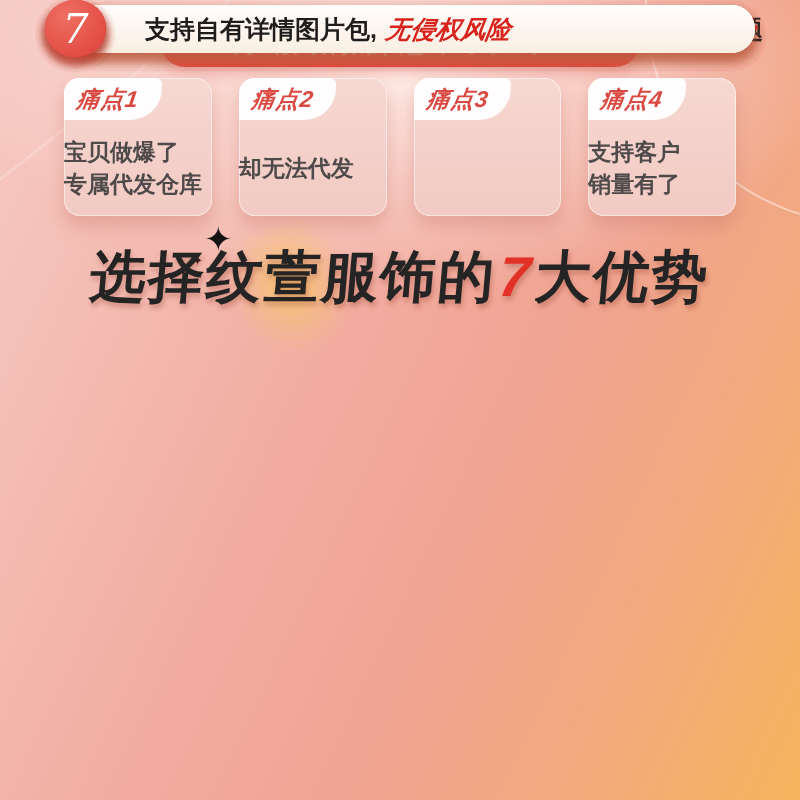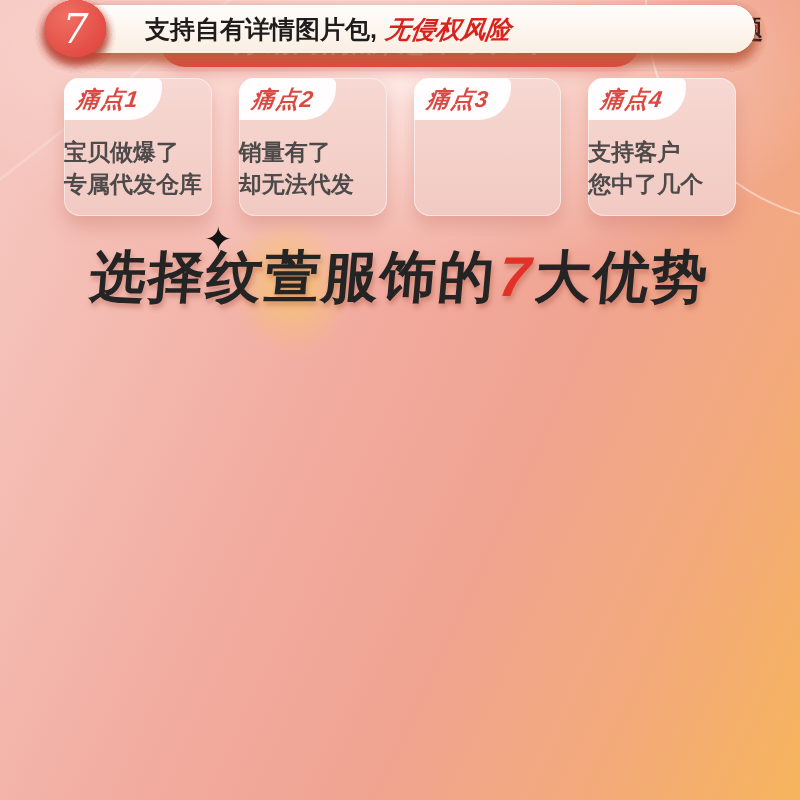--- a/index.html
+++ b/index.html
@@ -112,38 +112,37 @@
       <div class="card-body">
         <span>宝贝做爆了</span>
         <span>专属代发仓库</span>
       </div>
     </div>
     <div class="card">
       <div class="card-tab">
         <span class="card-label">痛点2</span>
       </div>
       <div class="card-body">
-        <span>销量有了</span>
         <span>却无法代发</span>
       </div>
     </div>
     <div class="card">
       <div class="card-tab">
         <span class="card-label">痛点3</span>
       </div>
       <div class="card-body">
       </div>
     </div>
     <div class="card">
       <div class="card-tab">
         <span class="card-label">痛点4</span>
       </div>
       <div class="card-body">
         <span>支持客户</span>
-        <span>您中了几个</span>
+        <span>销量有了</span>
       </div>
     </div>
   </div>
 
   <div class="blob"></div>
   <div class="sparkle big">✦</div>
   <div class="sparkle small">✦</div>
   <div class="title-wrap">
     <div class="title"><span>选择纹萱服饰的</span><span class="seven">7</span><span>大优势</span></div>
   </div>

